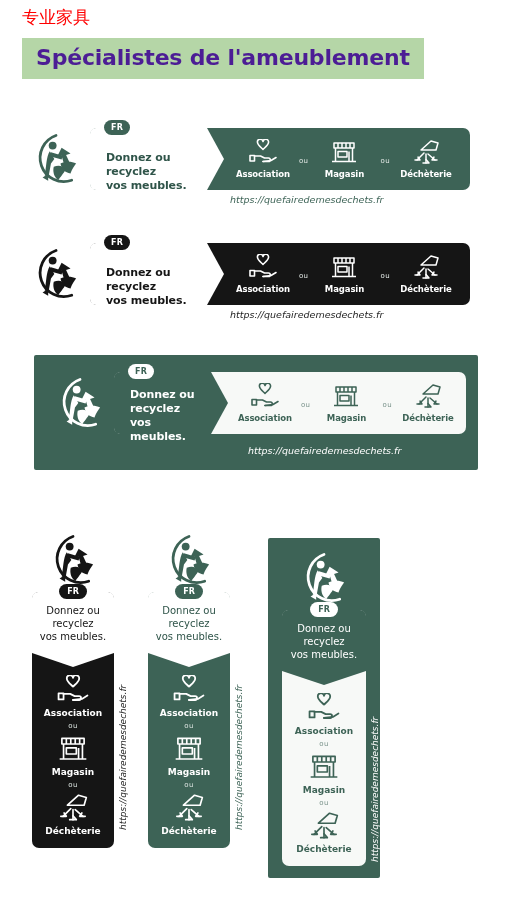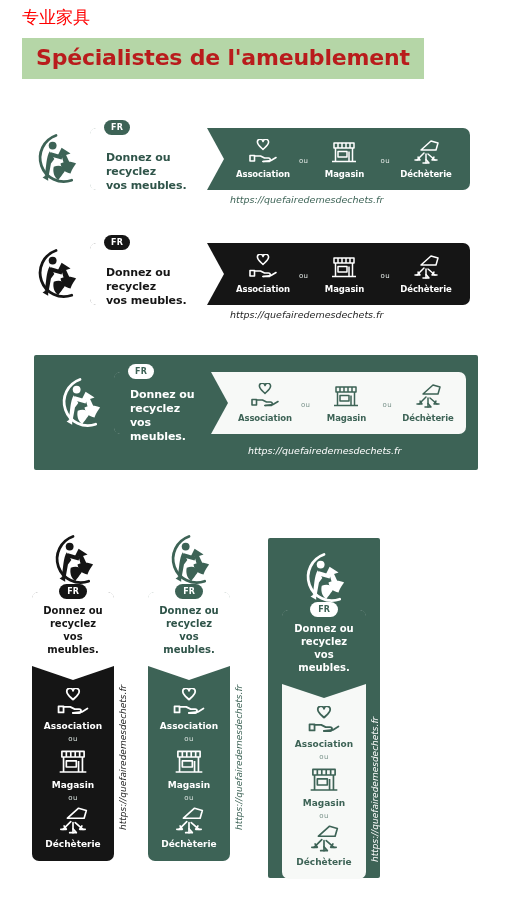--- a/index.html
+++ b/index.html
@@ -30,21 +30,21 @@
     position: absolute;
     left: 22px;
     top: 38px;
     background: #b5d6a7;
     padding: 7px 14px 9px 14px;
     box-sizing: border-box;
   }
   .fr-title {
     font-size: 22px;
     font-weight: bold;
-    color: #b91c1c;
+    color: #4c1d95;
     letter-spacing: -0.2px;
     white-space: nowrap;
     font-family: "DejaVu Sans", "Liberation Sans", sans-serif;
   }
 
   
   .hbanner {
     position: absolute;
     display: flex;
     align-items: center;
@@ -203,21 +203,21 @@
     content: "";
     position: absolute;
     left: 0; right: 0;
     bottom: -14px;
     height: 14px;
     background: #ffffff;
     clip-path: polygon(0 0, 100% 0, 50% 100%);
   }
   .v-msg-text {
     font-size: 10px;
-    font-weight: bold;
+    font-weight: normal;
     line-height: 13px;
   }
   .v-body.green .v-msg-text { color: #2f5449; }
   .v-body.black .v-msg-text { color: #151515; }
   .v-body.white .v-msg { background: #3d6356; }
   .v-body.white .v-msg::after { background: #3d6356; }
   .v-body.white .v-msg-text { color: #ffffff; }
 
   .v-fr {
     position: absolute;

